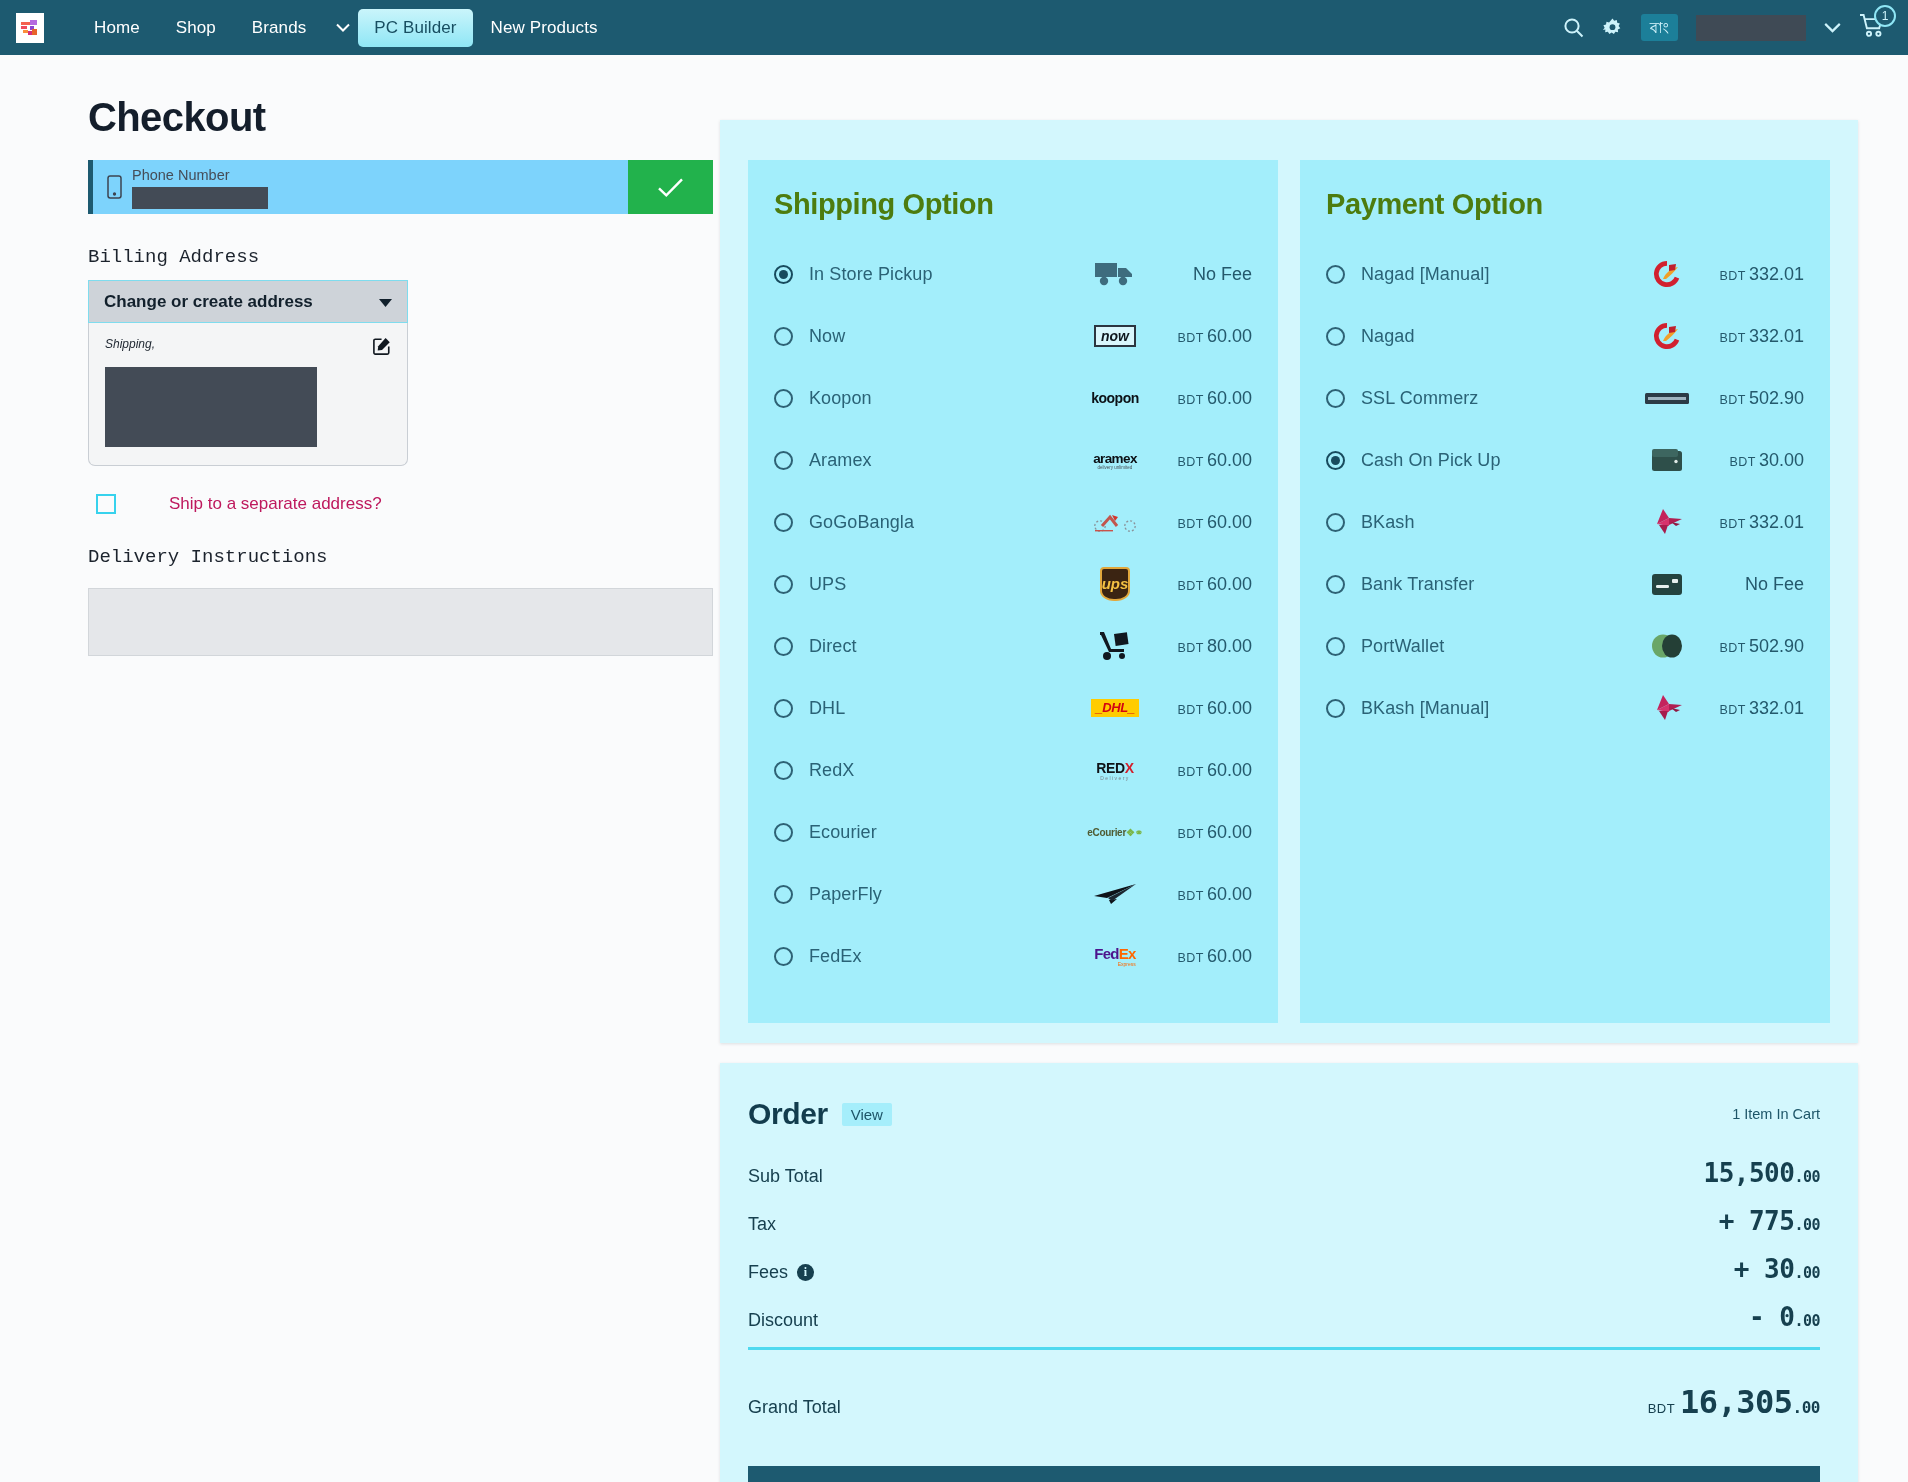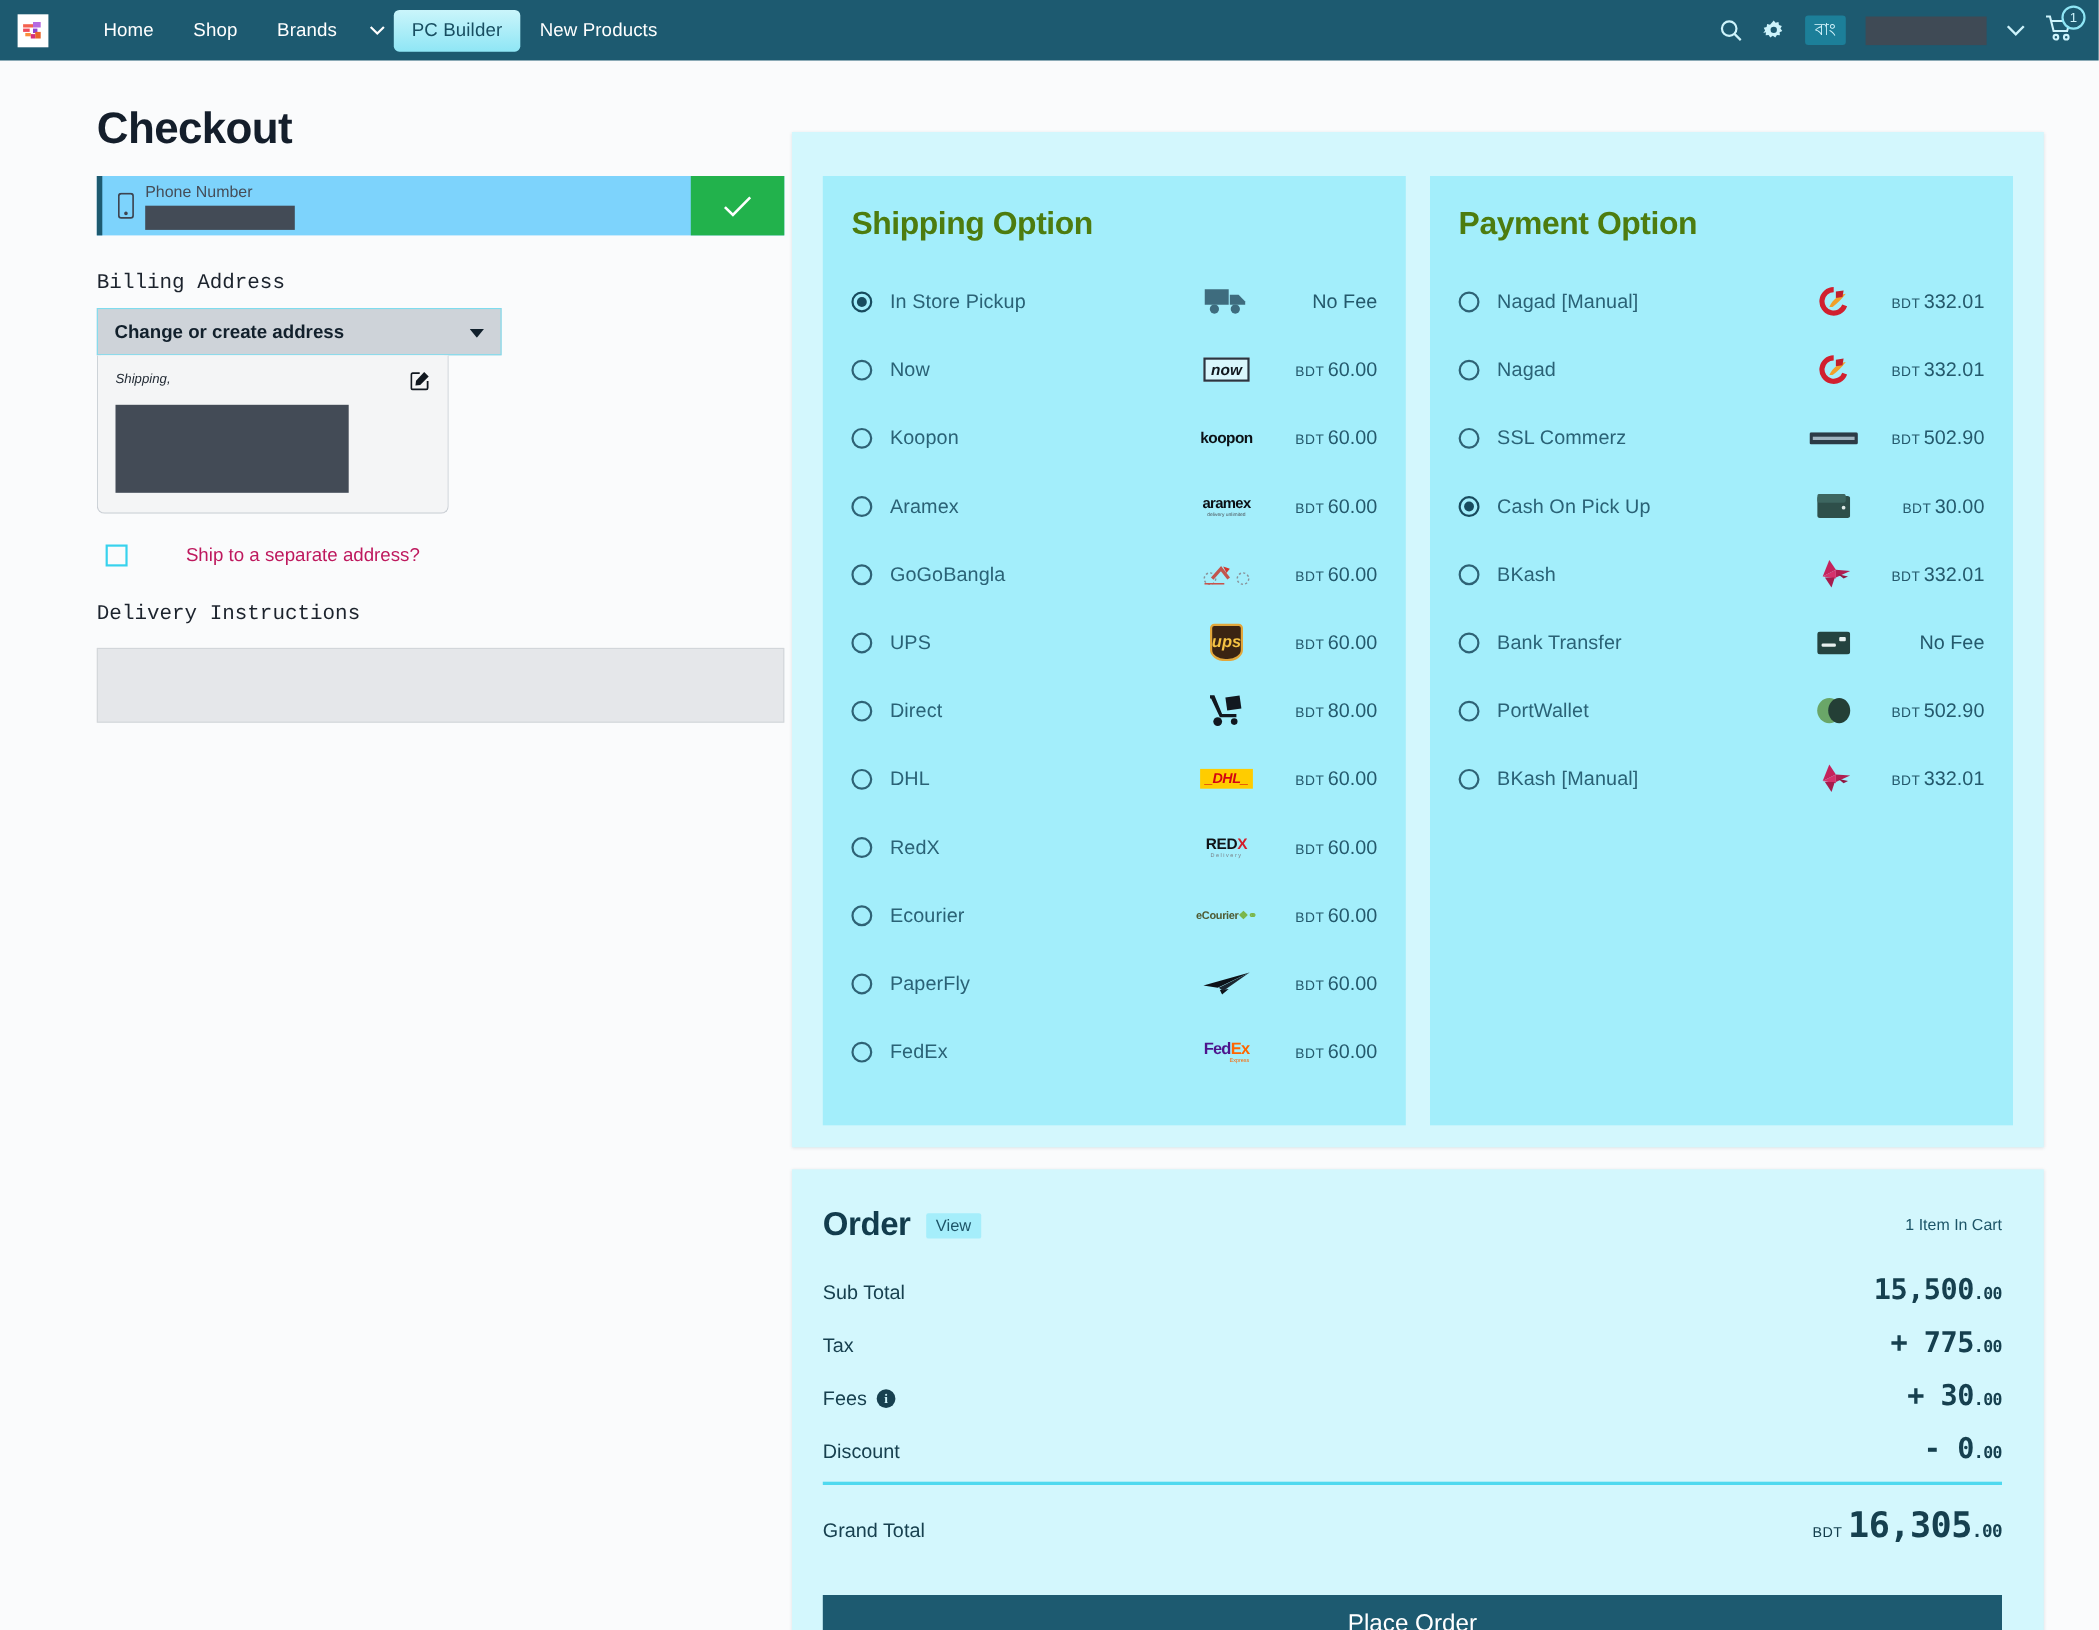--- a/index.html
+++ b/index.html
@@ -82,21 +82,21 @@
   .phone-ok {
     width: 85px; background: #22b24c; display: flex;
     align-items: center; justify-content: center; cursor: pointer;
   }
 
   .section-label {
     font-size: 19px; color: #1c232d; margin: 32px 0 12px 0; font-family: Liberation Mono, monospace;
   }
 
   .addr-select {
-    width: 368px; height: 43px;
+    width: 320px; height: 43px;
     background: #ced3d9; border: 1px solid #7fdcee;
     display: flex; align-items: center; justify-content: space-between;
     padding: 0 15px; font-size: 17px; font-weight: 700; color: #12202c;
     cursor: pointer;
   }
   .addr-card {
     width: 320px; background: #f4f5f6;
     border: 1px solid #c9ced4; border-top: none;
     border-radius: 0 0 7px 7px; padding: 14px 16px 18px 16px;
     position: relative;
@@ -217,21 +217,21 @@
     width: 17px; height: 17px; border-radius: 50%; background: #17404f;
     color: #d3f7fd; font-size: 12px; font-weight: 700; font-family: "Liberation Serif", serif;
     display: inline-flex; align-items: center; justify-content: center; cursor: pointer;
   }
   .sum-val {
     font-family: "DejaVu Sans Mono", monospace; color: #16404f;
     font-size: 26px; font-weight: 700; letter-spacing: -.5px;
   }
   .sum-val .dec { font-size: 15px; }
   .divider { height: 2.5px; background: #4fd9ef; margin: 6px 0 8px 0; }
-  .grand .sum-val { font-size: 32px; }
+  .grand .sum-val { font-size: 32px; margin-top: 16px; }
   .grand .sum-val .dec { font-size: 16px; }
   .grand .sum-val .cur {
     font-family: "Liberation Sans", sans-serif;
     font-size: 13px; font-weight: 400; margin-right: 5px; letter-spacing: .4px;
   }
 
   .place-order {
     margin-top: 36px; width: 100%; height: 52px;
     background: #1d5a70; color: #ffffff; border: none;
     font-family: inherit; font-size: 22px; cursor: pointer;

